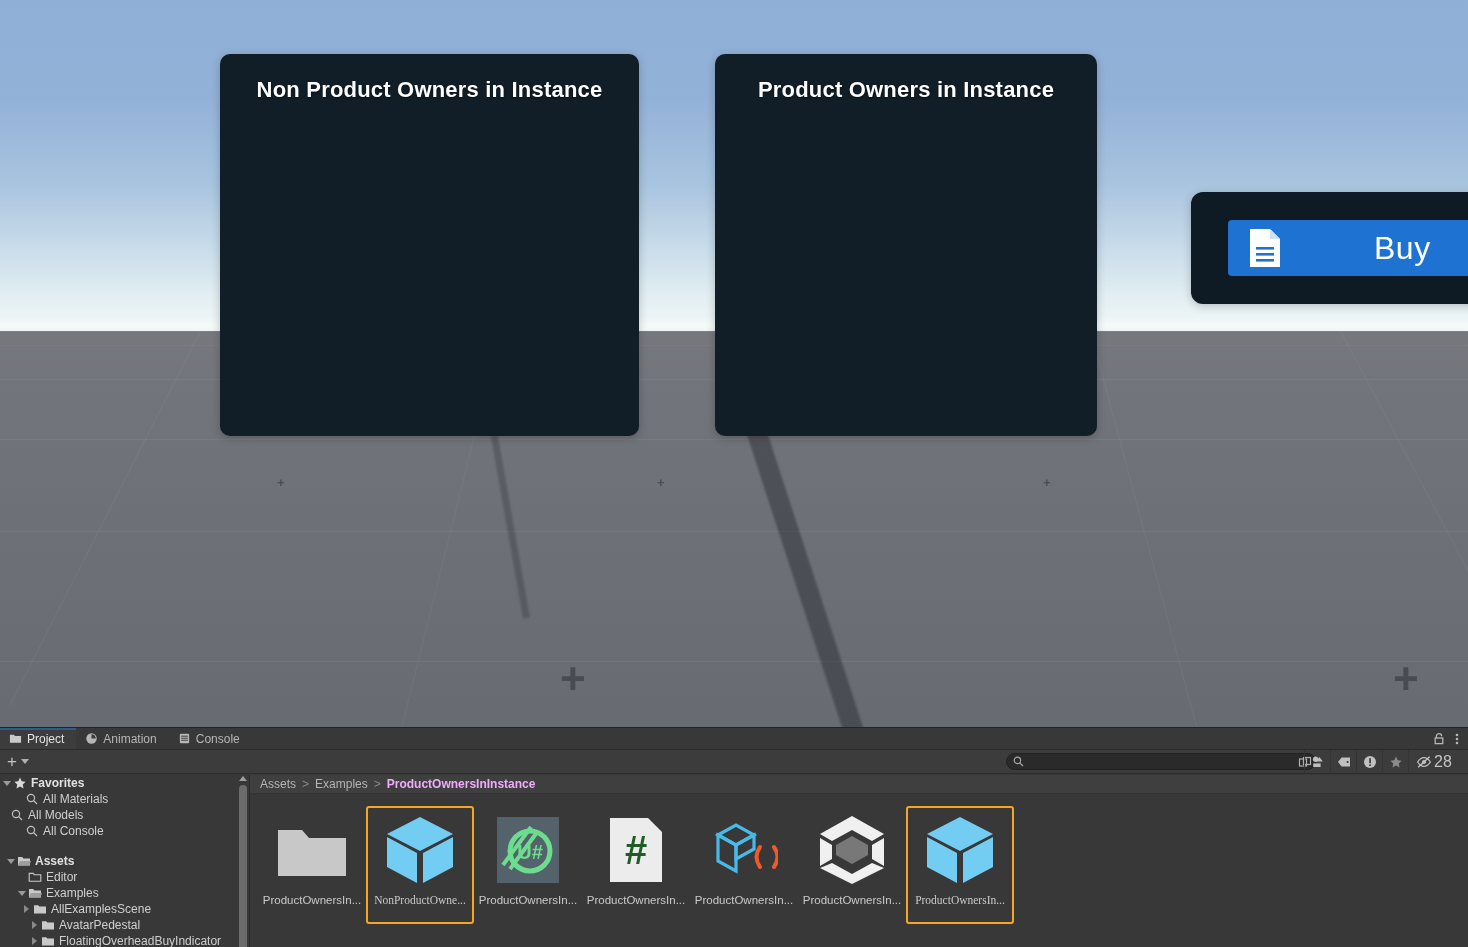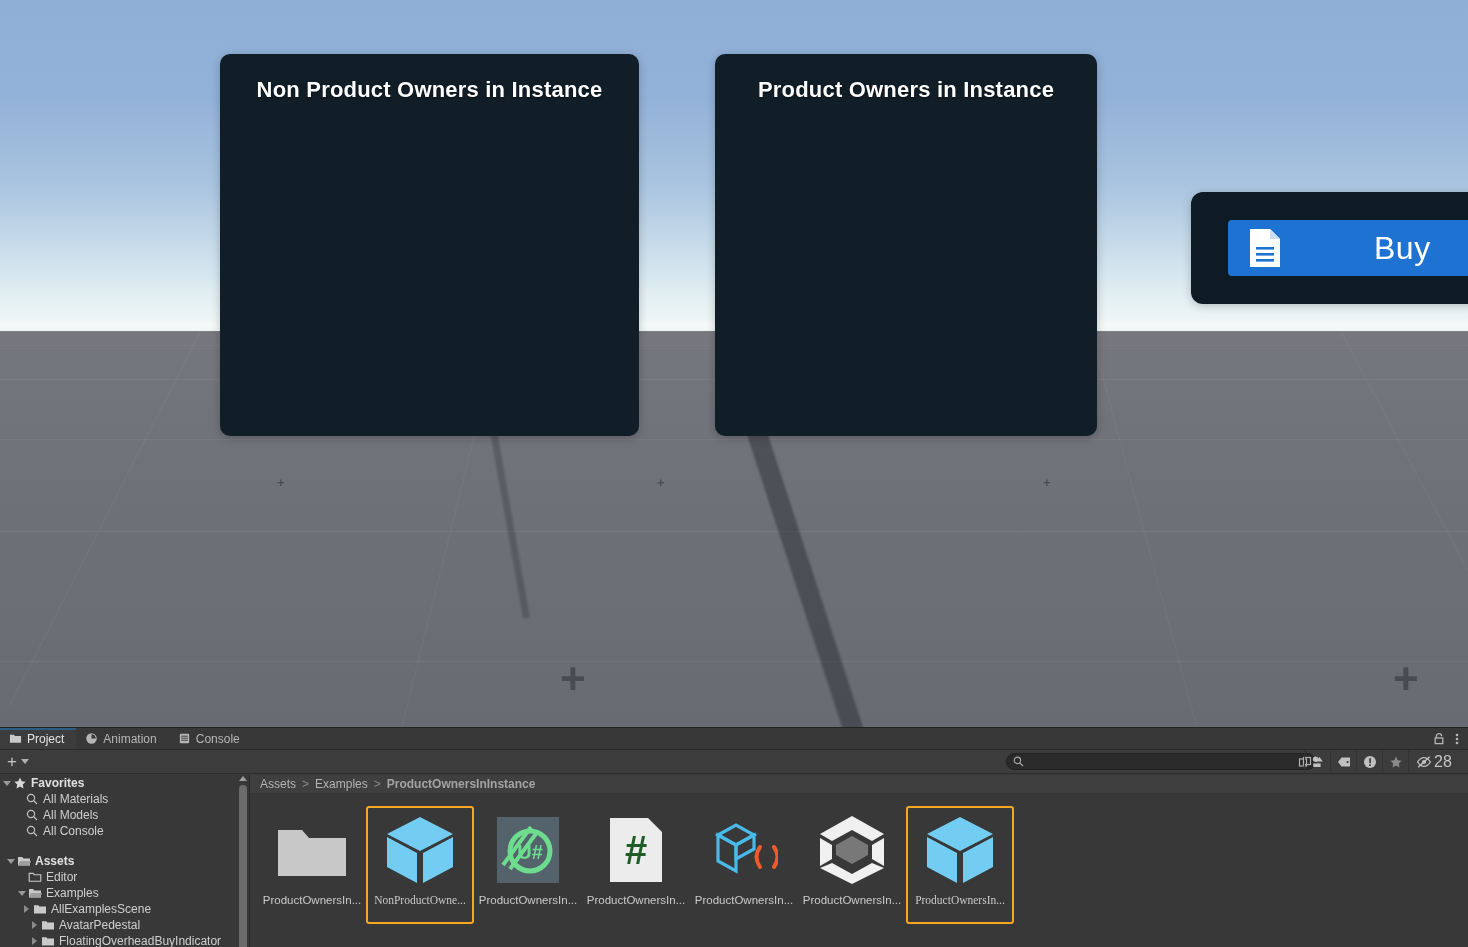--- a/index.html
+++ b/index.html
@@ -220,21 +220,21 @@
   }
 
   #grid-wrap { flex: 1; background: #383838; position: relative; overflow: hidden; }
   #breadcrumb {
     height: 19px; background: #3f3f3f;
     display: flex; align-items: center; gap: 6px;
     padding-left: 10px; font-size: 12px; color: #b4b4b4;
     border-bottom: 1px solid #333;
   }
   #breadcrumb .sep { color: #8a8a8a; }
-  #breadcrumb .last { color: #a3a3a3; font-weight: bold; }
+  #breadcrumb .last { color: #f0abfc; font-weight: bold; }
 
   #grid {
     display: flex; align-items: flex-start;
     padding: 12px 0 0 8px; gap: 0;
   }
   .cell {
     width: 108px; height: 118px;
     display: flex; flex-direction: column; align-items: center;
     padding-top: 4px;
     border: 2px solid transparent; border-radius: 3px;
@@ -415,21 +415,21 @@
       </div>
 
       <div class="trow" style="padding-left:25px">
         <svg class="ticon" viewBox="0 0 14 14">
           <circle cx="6" cy="6" r="3.6" fill="none" stroke="#c0c0c0" stroke-width="1.2"></circle>
           <line x1="8.7" y1="8.7" x2="12" y2="12" stroke="#c0c0c0" stroke-width="1.2"></line>
         </svg>
         <span>All Materials</span>
       </div>
 
-      <div class="trow" style="padding-left:25px">
+      <div class="trow" style="padding-left:10px">
         <svg class="ticon" viewBox="0 0 14 14">
           <circle cx="6" cy="6" r="3.6" fill="none" stroke="#c0c0c0" stroke-width="1.2"></circle>
           <line x1="8.7" y1="8.7" x2="12" y2="12" stroke="#c0c0c0" stroke-width="1.2"></line>
         </svg>
         <span>All Models</span>
       </div>
 
       <div class="trow" style="padding-left:25px">
         <svg class="ticon" viewBox="0 0 14 14">
           <circle cx="6" cy="6" r="3.6" fill="none" stroke="#c0c0c0" stroke-width="1.2"></circle>

